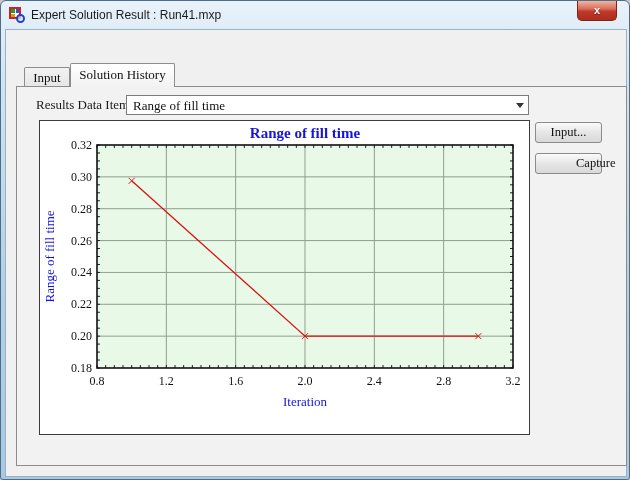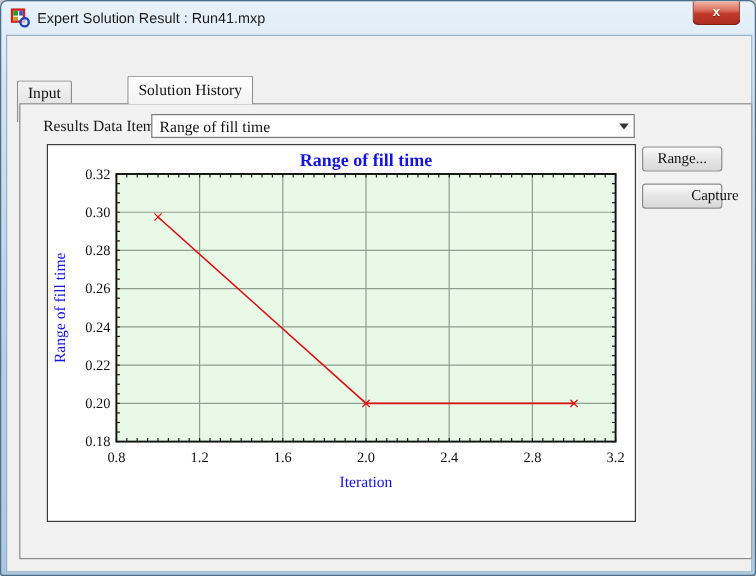--- a/index.html
+++ b/index.html
@@ -30,24 +30,24 @@
     text-shadow:0 1px 1px #7a1d12;cursor:default;
   }
   .content{
     position:absolute;left:4px;top:28px;width:622px;height:448px;
     background:#f0f0f0;border:1px solid #98b1c4;
   }
 
   
   .tab{position:absolute;text-align:center;font-size:13px;color:#111;
        border:1px solid #8c8c8c;border-bottom:none;border-radius:2px 2px 0 0;}
-  .tab-inactive{left:8px;top:37px;width:46px;height:35px;line-height:19px;
+  .tab-inactive{left:18px;top:37px;width:46px;height:35px;line-height:19px;
        background:linear-gradient(#f2f2f2,#dcdcdc);z-index:1;}
   .tab-active{left:64px;top:33px;width:105px;height:24px;line-height:22px;
-       background:linear-gradient(#ffffff,#f2f2f2);z-index:3;margin-left:36px;}
+       background:linear-gradient(#ffffff,#f2f2f2);z-index:3;}
   .tabpage{position:absolute;left:10px;top:56px;width:611px;height:380px;
        background:#f2f2f2;border:1px solid #8c8c8c;z-index:2;}
 
   .results-label{position:absolute;left:30px;top:67px;z-index:4;font-size:13px;color:#1a1a1a;}
   .combo{position:absolute;left:120px;top:65px;width:403px;height:20px;z-index:4;
        background:#fff;border:1px solid #7a7a7a;}
   .combo-text{position:absolute;left:6px;top:2px;font-size:13px;color:#111;}
   .combo-arrow{position:absolute;right:4px;top:7px;width:0;height:0;
        border-left:4px solid transparent;border-right:4px solid transparent;
        border-top:5px solid #333;}
@@ -285,17 +285,17 @@
           <polyline points="91.66666666666666,59.83928571428572 264.99999999999994,215.1428571428571 438.3333333333333,215.1428571428571" fill="none" stroke="#dd1111" stroke-width="1.3"></polyline>
           <line x1="88.66666666666666" y1="56.83928571428572" x2="94.66666666666666" y2="62.83928571428572" stroke="#dd1111" stroke-width="1"></line>
           <line x1="88.66666666666666" y1="62.83928571428572" x2="94.66666666666666" y2="56.83928571428572" stroke="#dd1111" stroke-width="1"></line>
           <line x1="261.99999999999994" y1="212.1428571428571" x2="267.99999999999994" y2="218.1428571428571" stroke="#dd1111" stroke-width="1"></line>
           <line x1="261.99999999999994" y1="218.1428571428571" x2="267.99999999999994" y2="212.1428571428571" stroke="#dd1111" stroke-width="1"></line>
           <line x1="435.3333333333333" y1="212.1428571428571" x2="441.3333333333333" y2="218.1428571428571" stroke="#dd1111" stroke-width="1"></line>
           <line x1="435.3333333333333" y1="218.1428571428571" x2="441.3333333333333" y2="212.1428571428571" stroke="#dd1111" stroke-width="1"></line>
         </svg>
     </div>
 
-    <div class="side-btn btn-data serif">Range...</div>
+    <div class="side-btn btn-data serif">Input...</div>
     <div class="side-btn btn-capture serif">Capture</div>
 
   </div>
 </div>
 
 </body></html>

